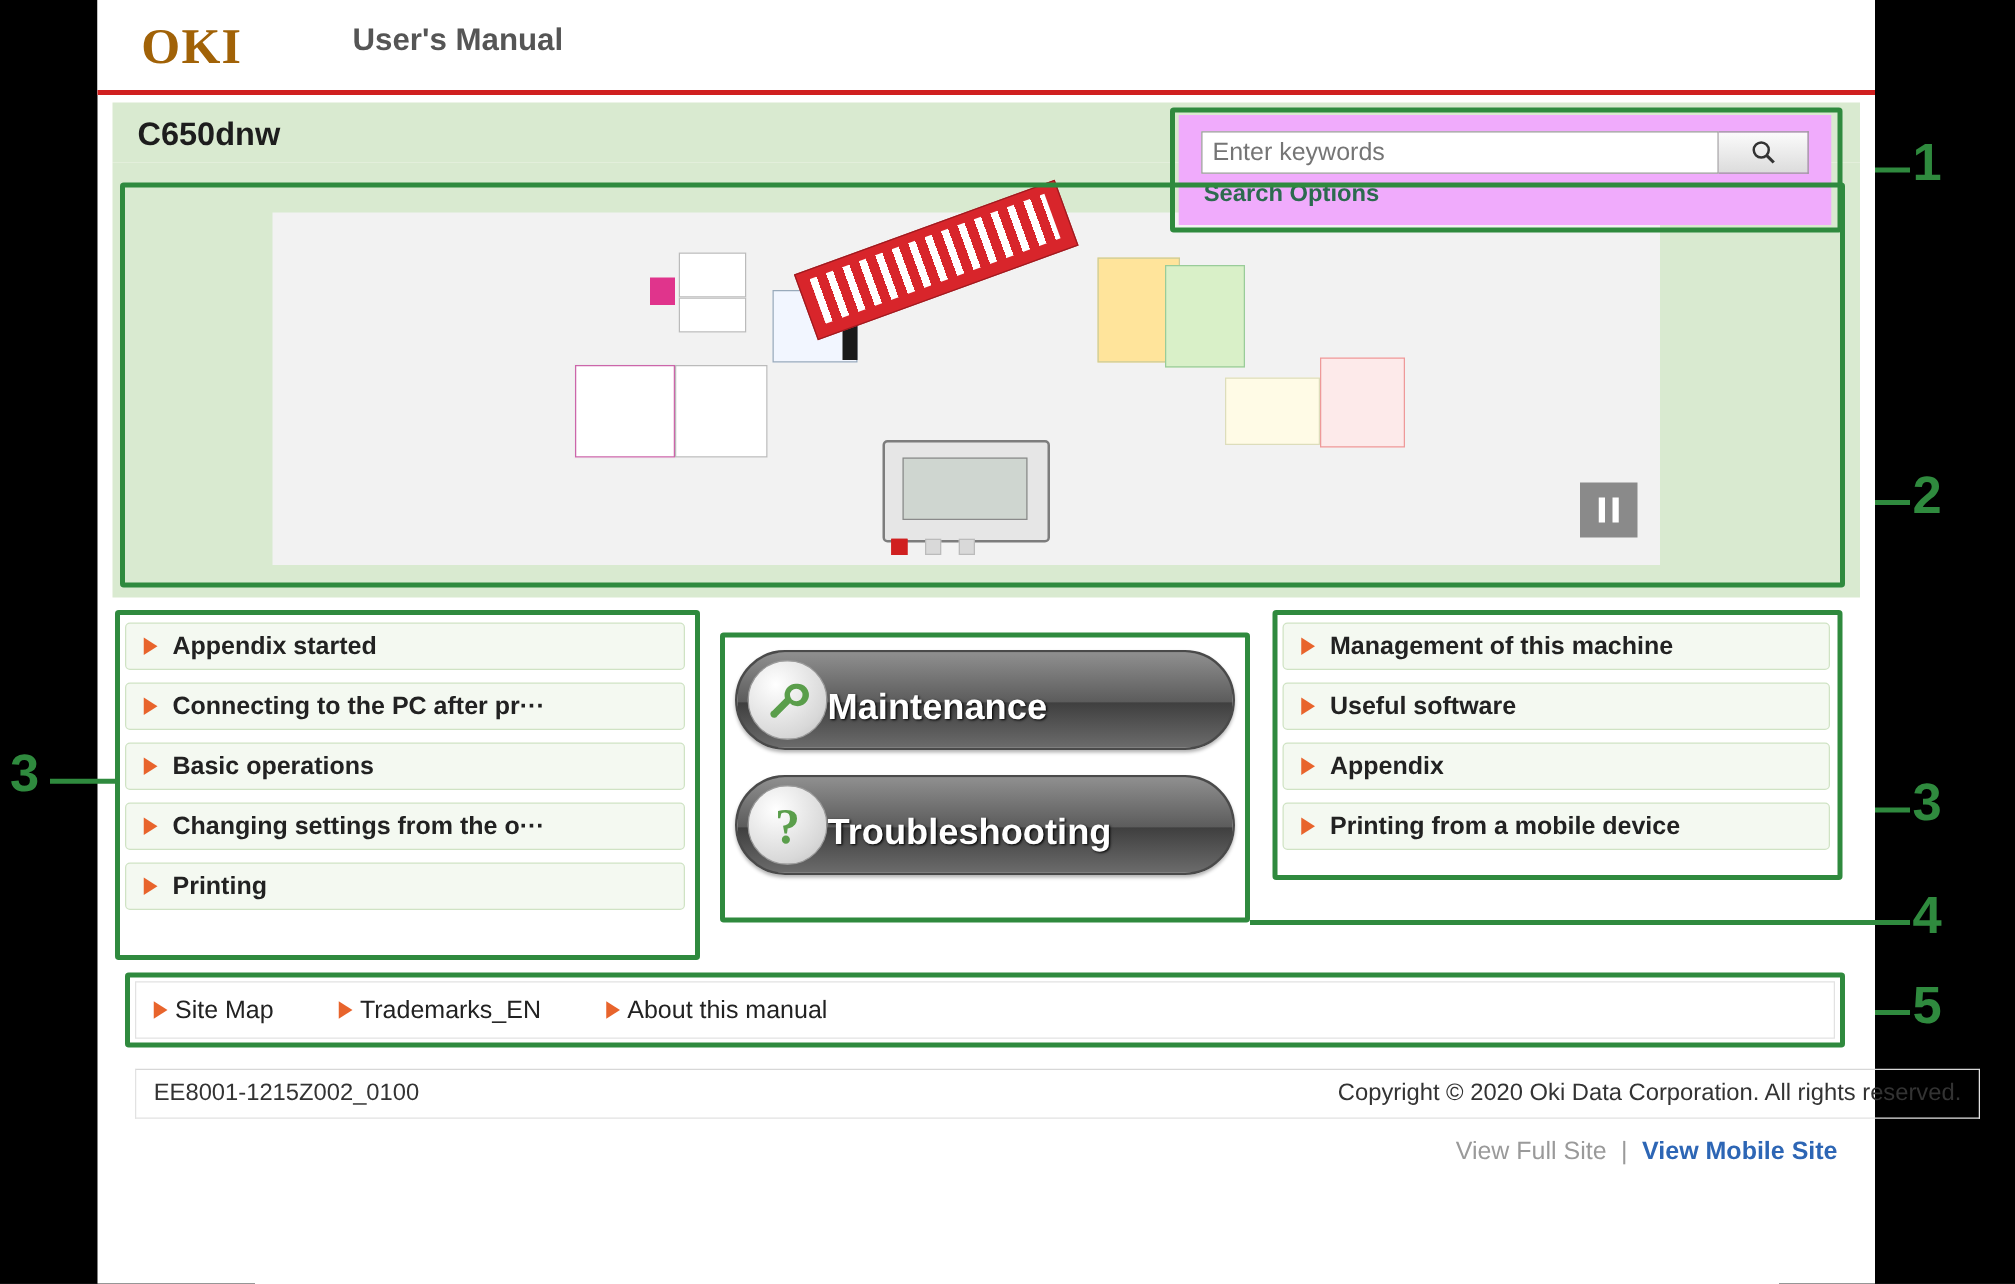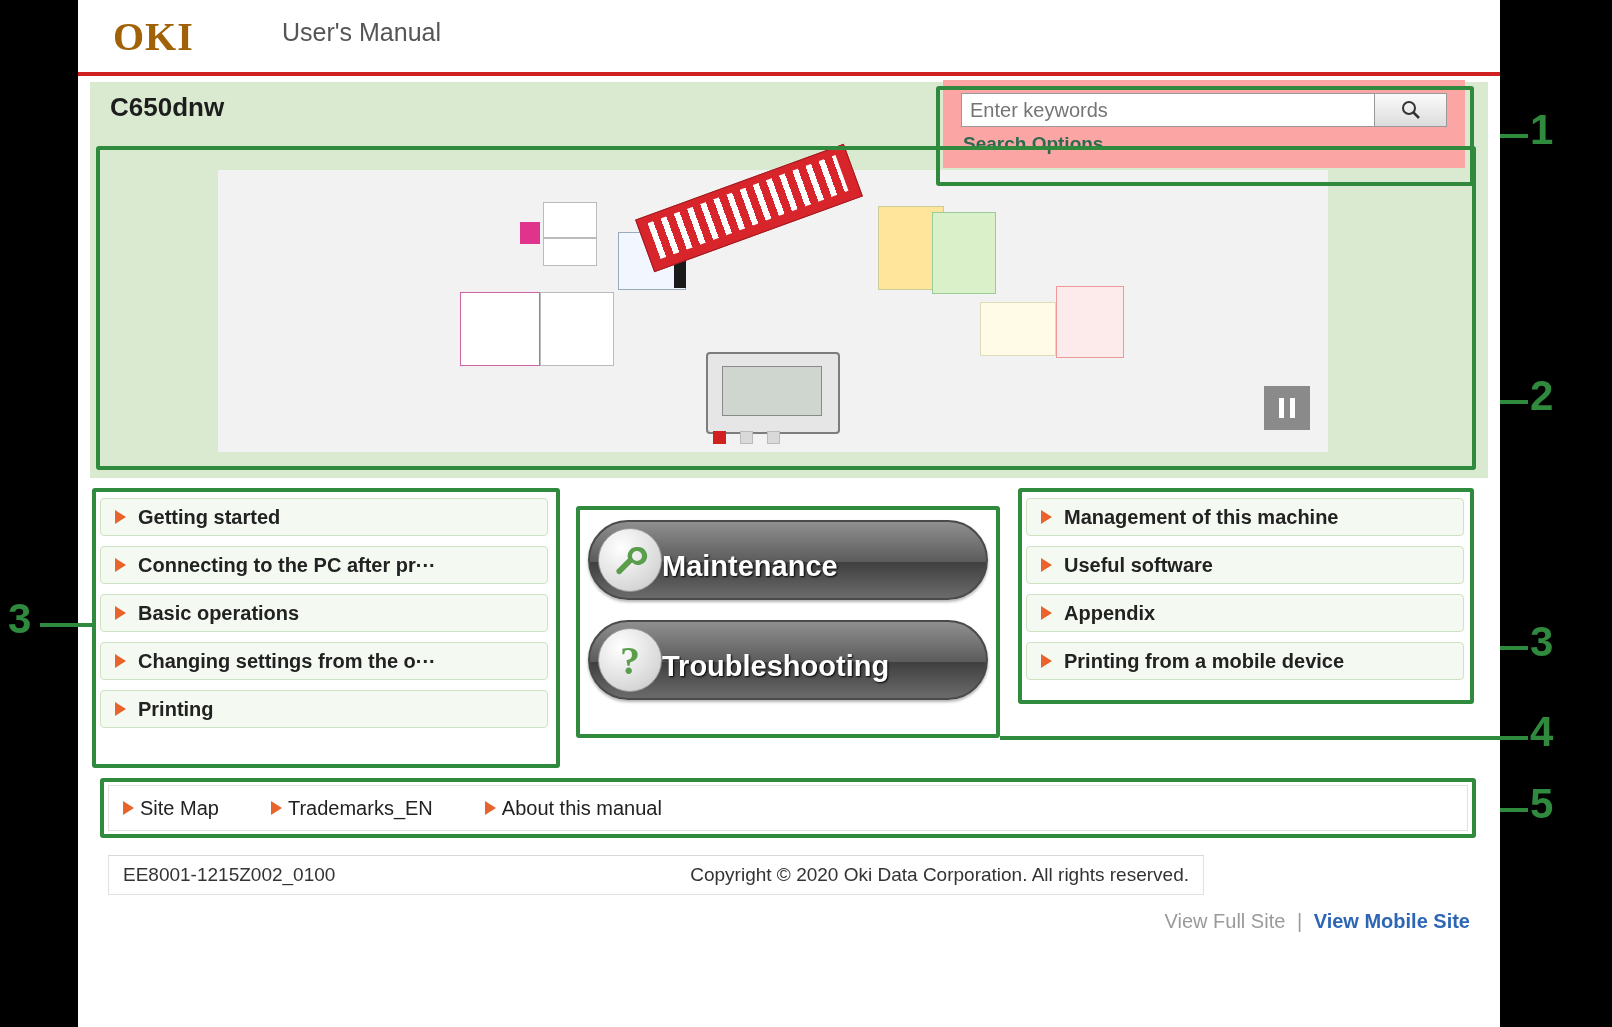--- a/index.html
+++ b/index.html
@@ -41,21 +41,21 @@
     font-weight: bold;
     color: #a16207;
     letter-spacing: 1px;
     font-family: "Liberation Serif", serif;
   }
   .header-title {
     position: absolute;
     left: 204px;
     top: 18px;
     font-size: 25px;
-    font-weight: normal;
+    font-weight: bold;
     color: #555555;
   }
   
   .model-bar {
     position: absolute;
     left: 12px;
     top: 82px;
     width: 1398px;
     height: 48px;
     background: #d9ead0;
@@ -122,24 +122,24 @@
     border: 1px solid #bbb;
   }
   .dot.active {
     background: #d02020;
     border-color: #d02020;
   }
   
   .search-box {
     position: absolute;
     left: 865px;
-    top: 80px;
+    top: 92px;
     width: 522px;
     height: 88px;
-    background: #fca5a5;
+    background: #f0abfc;
   }
   .search-row {
     position: absolute;
     left: 18px;
     top: 13px;
     width: 486px;
     height: 34px;
     display: flex;
   }
   .search-input {
@@ -289,21 +289,21 @@
   .footer-link .bullet { margin-right: 6px; }
   .footer-link span {
     font-size: 20px;
     color: #222;
   }
   
   .copyright-row {
     position: absolute;
     left: 30px;
     top: 855px;
-    width: 1096px;
+    width: 1476px;
     height: 40px;
     border: 1px solid #e2e2e2;
     border-top: 1px solid #d7d7d7;
     display: flex;
     align-items: center;
     justify-content: space-between;
     padding: 0 14px;
     box-sizing: border-box;
     font-size: 19px;
     color: #333;
@@ -405,21 +405,21 @@
           <line x1="14.5" y1="14.5" x2="20" y2="20" stroke="#333" stroke-width="2.5"></line>
         </svg>
       </div>
     </div>
     <a class="search-options">Search Options</a>
   </div>
 
   <div class="col-left">
     <div class="link-item">
       <span class="bullet"></span>
-      <span class="link-text">Getting started</span>
+      <span class="link-text">Appendix started</span>
     </div>
     <div class="link-item">
       <span class="bullet"></span>
       <span class="link-text">Connecting to the PC after pr···</span>
     </div>
     <div class="link-item">
       <span class="bullet"></span>
       <span class="link-text">Basic operations</span>
     </div>
     <div class="link-item">

